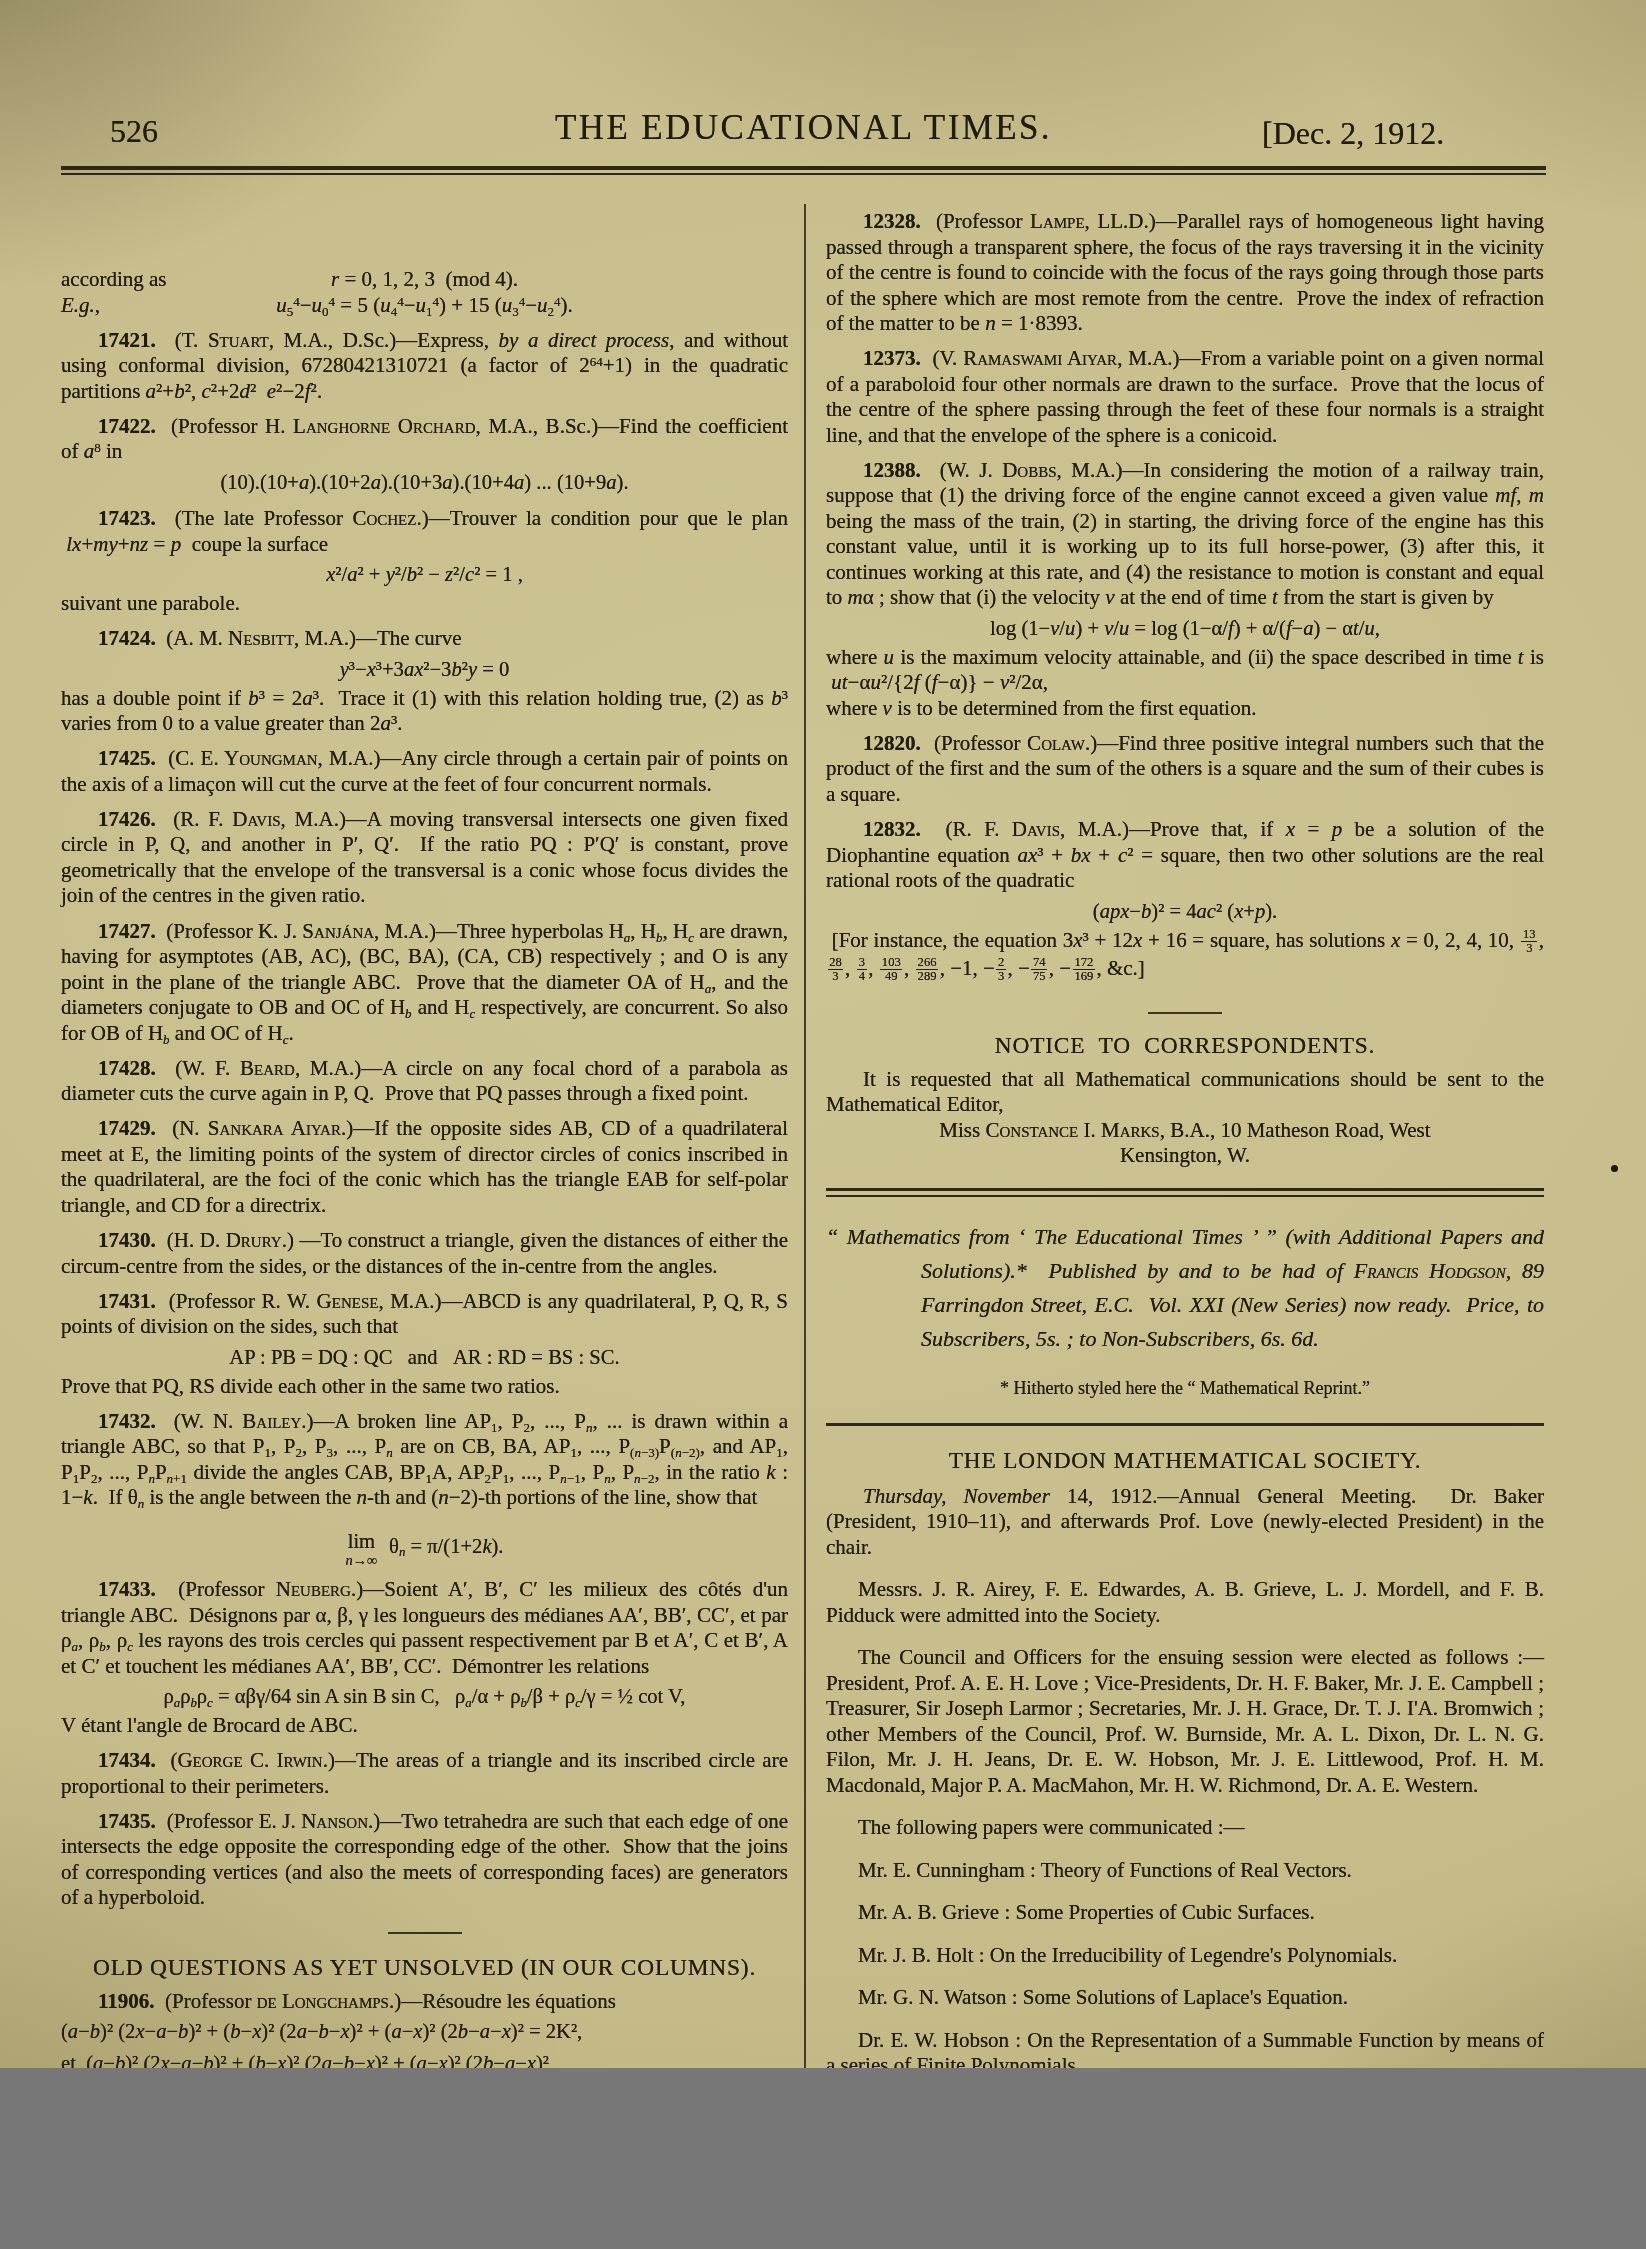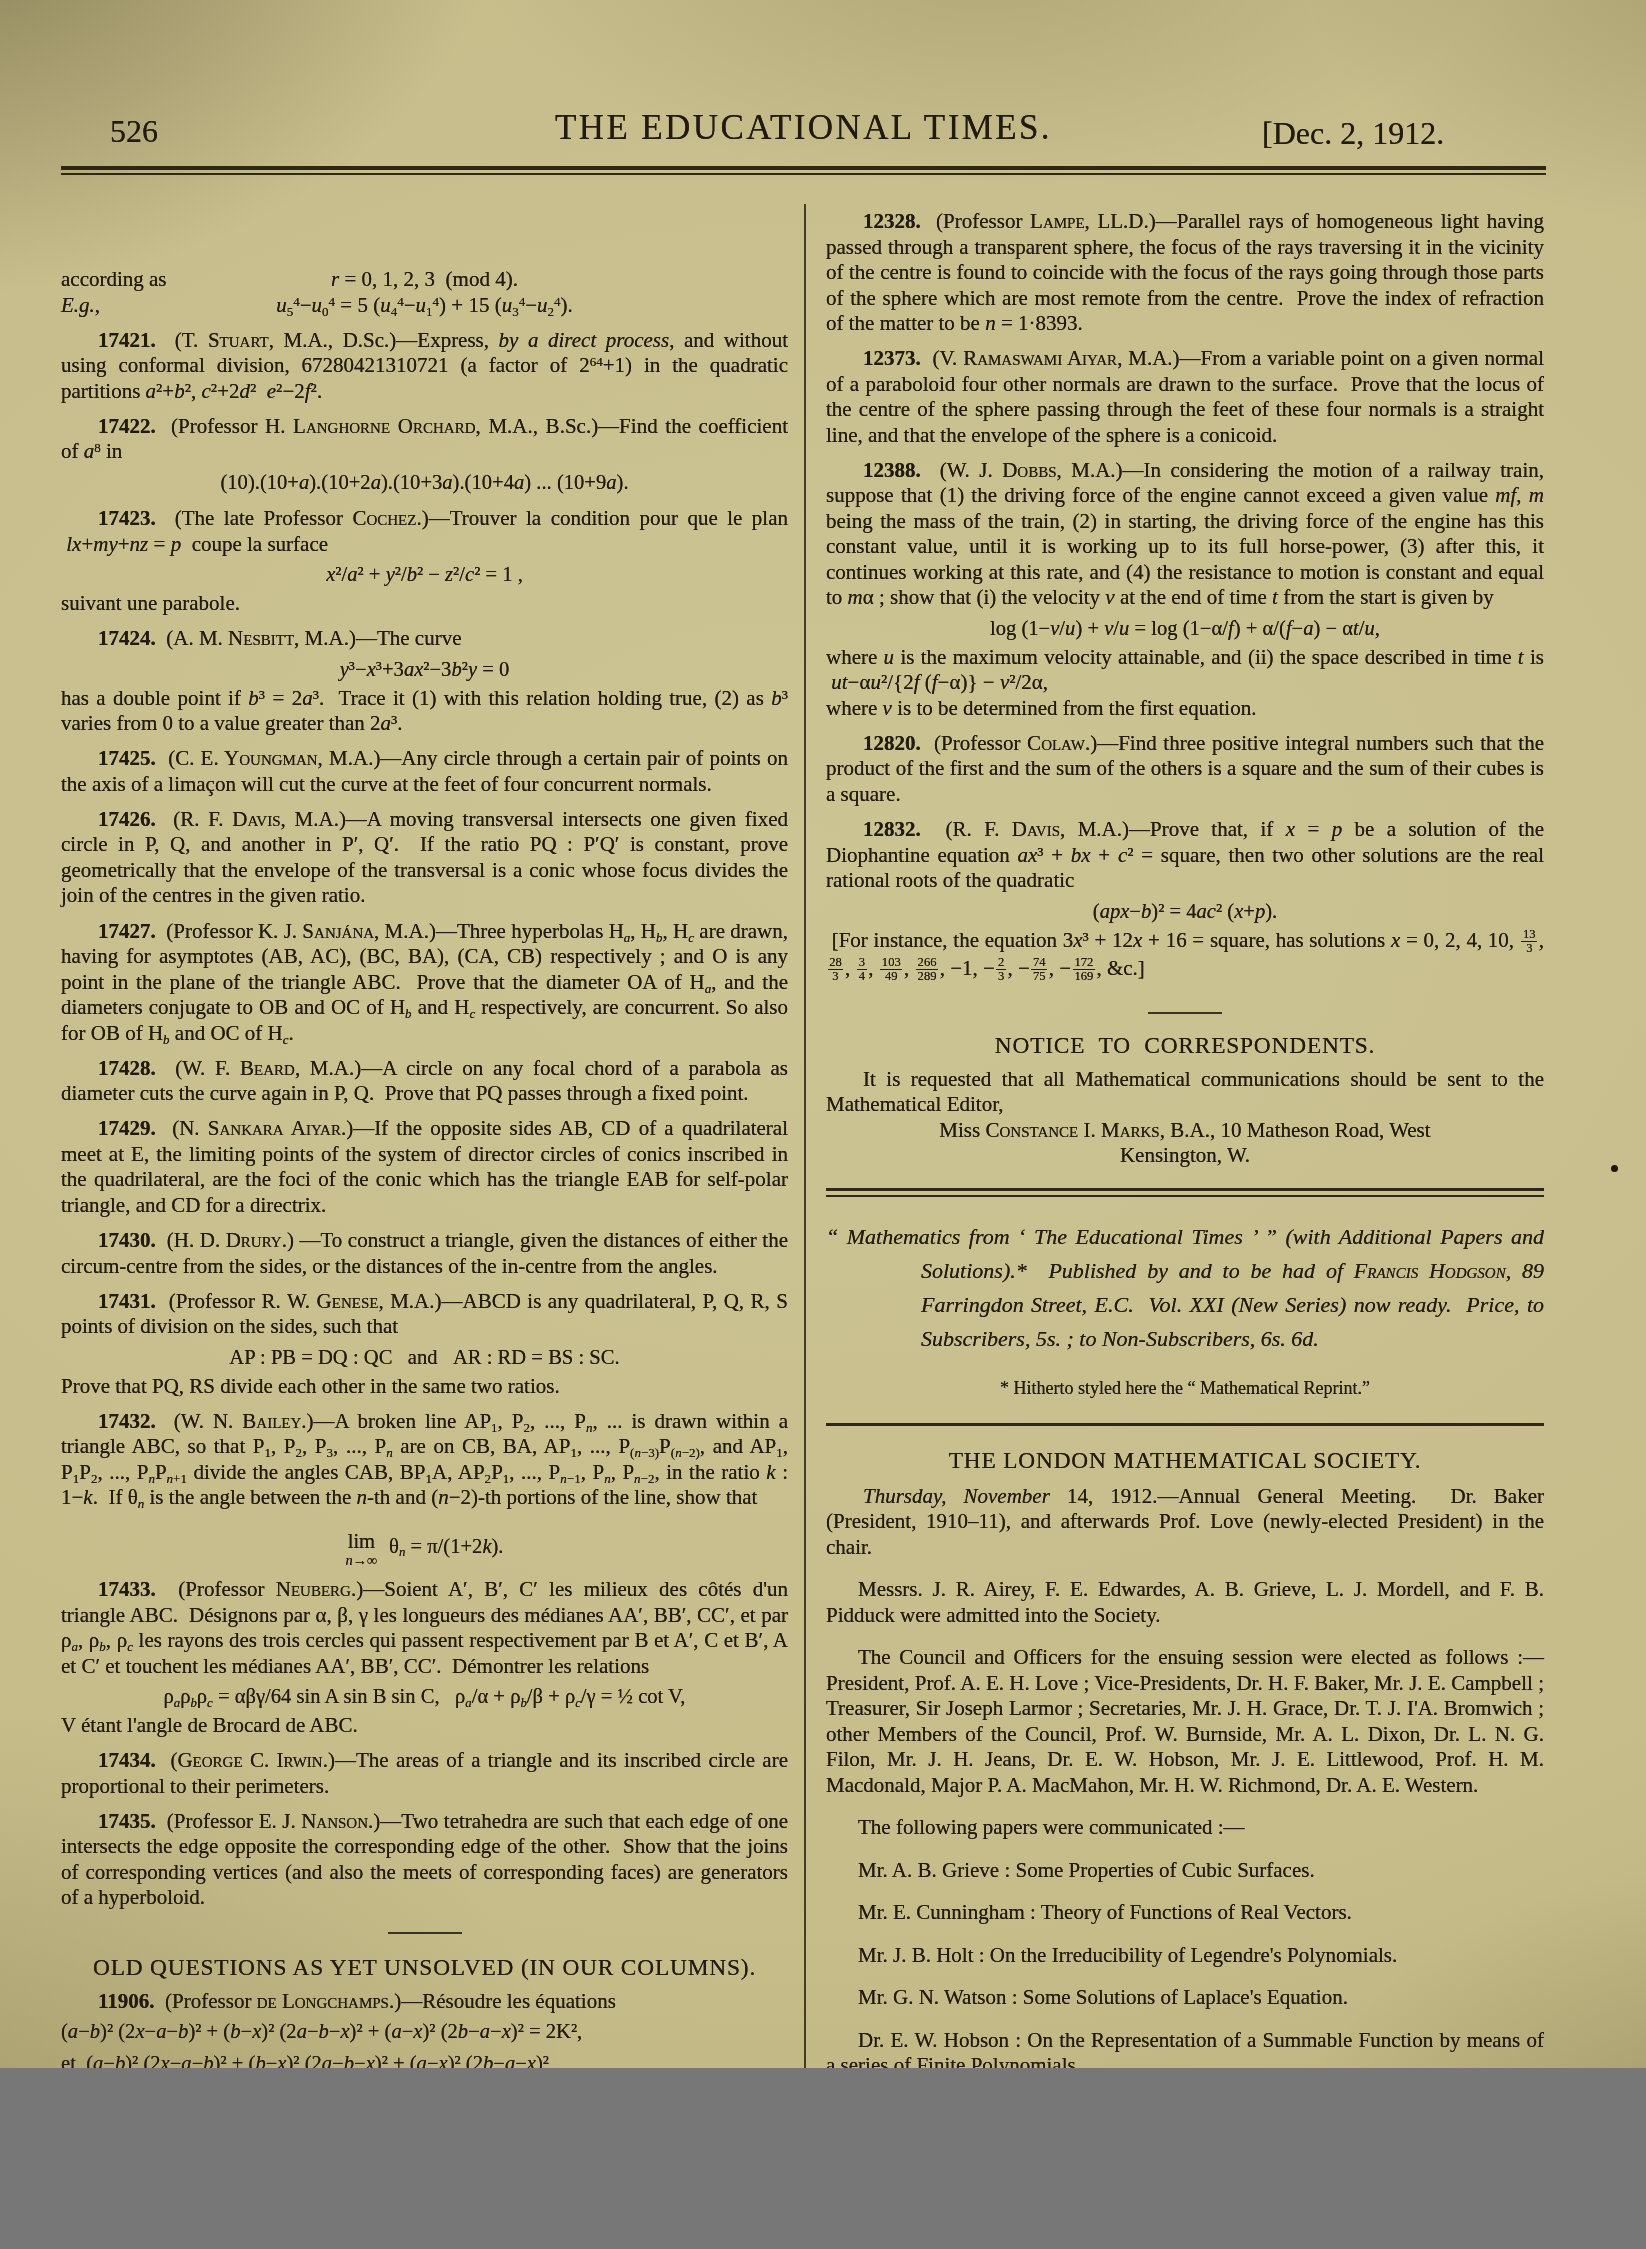--- a/index.html
+++ b/index.html
@@ -128,22 +128,22 @@
       <p class="para ctr">Kensington, W.</p>
       <div class="rule-double" style="margin-top: 19.4px;"></div>
       <p class="ad">“ <i>Mathematics from ‘ The Educational Times ’ ”</i> (<i>with Additional Papers and Solutions</i>).* &nbsp;<i>Published by and to be had of</i> F<span class="sc">rancis</span> H<span class="sc">odgson</span>, 89 <i>Farringdon Street, E.C.&nbsp; Vol. XXI</i> (<i>New Series</i>) <i>now ready.&nbsp; Price, to Subscribers,</i> 5<i>s.</i> ; <i>to Non-Subscribers,</i> 6<i>s.</i> 6<i>d.</i></p>
       <div class="footnote">* Hitherto styled here the “ Mathematical Reprint.”</div>
       <div class="rule-single" style="margin-top: 24px;"></div>
       <div class="sect-heading" style="margin-top: 21px;">THE LONDON MATHEMATICAL SOCIETY.</div>
       <p class="para prob" style="margin-top: 9.7px;"><i>Thursday, November</i> 14, 1912.—Annual General Meeting.&nbsp; Dr. Baker (President, 1910–11), and afterwards Prof. Love (newly-elected President) in the chair.</p>
       <p class="para soc">Messrs. J. R. Airey, F. E. Edwardes, A. B. Grieve, L. J. Mordell, and F. B. Pidduck were admitted into the Society.</p>
       <p class="para soc">The Council and Officers for the ensuing session were elected as follows :—President, Prof. A. E. H. Love ; Vice-Presidents, Dr. H. F. Baker, Mr. J. E. Campbell ; Treasurer, Sir Joseph Larmor ; Secretaries, Mr. J. H. Grace, Dr. T. J. I'A. Bromwich ; other Members of the Council, Prof. W. Burnside, Mr. A. L. Dixon, Dr. L. N. G. Filon, Mr. J. H. Jeans, Dr. E. W. Hobson, Mr. J. E. Littlewood, Prof. H. M. Macdonald, Major P. A. MacMahon, Mr. H. W. Richmond, Dr. A. E. Western.</p>
       <p class="para soc">The following papers were communicated :—</p>
+      <p class="para soc">Mr. E. Cunningham : Theory of Functions of Real Vectors.</p>
       <p class="para soc">Mr. A. B. Grieve : Some Properties of Cubic Surfaces.</p>
-      <p class="para soc">Mr. E. Cunningham : Theory of Functions of Real Vectors.</p>
       <p class="para soc">Mr. J. B. Holt : On the Irreducibility of Legendre's Polynomials.</p>
       <p class="para soc">Mr. G. N. Watson : Some Solutions of Laplace's Equation.</p>
       <p class="para soc">Dr. E. W. Hobson : On the Representation of a Summable Function by means of a series of Finite Polynomials.</p>
       <p class="para soc">Prof. W. H. Young : On the Determination of the Summability of a Function by means of its Fourier Constants.</p>
     </div>
   <div class="speck"></div>
 </div>
 
 
 </body></html>

